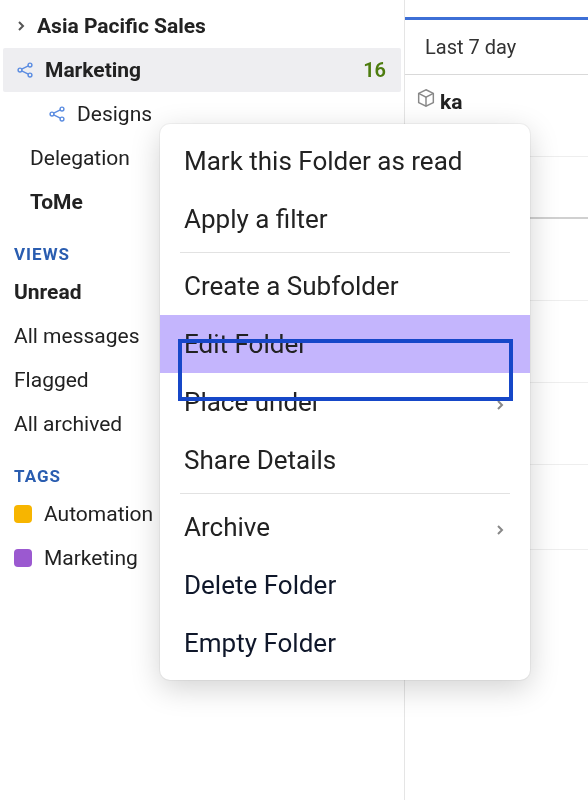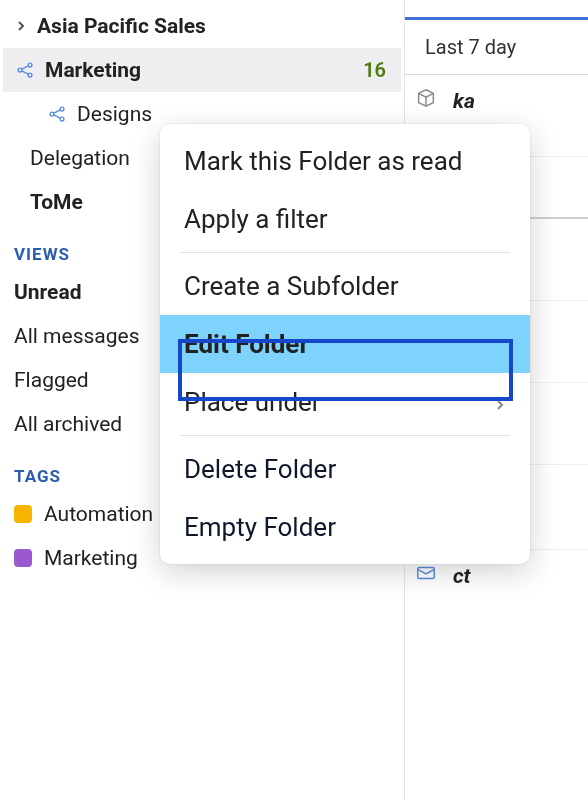--- a/index.html
+++ b/index.html
@@ -81,21 +81,21 @@
     border-top: 3px solid #3d6fd6;
     margin-top:17px;
   }
   .mail-snip {
     padding: 12px 0 12px 10px;
     border-bottom: 1px solid #eee;
     display:flex;
     flex-direction:column;
     gap:6px;
   }
-  .mail-snip .line { display:flex; align-items:center; gap:16px;font-style:italic; }
+  .mail-snip .line { display:flex; align-items:flex-end; gap:3px; }
   .mail-snip .line1 { font-weight:700; }
   .mail-snip .line2 { color:#333; }
   .cube-icon svg { width:22px;height:22px;stroke:#888;fill:none;stroke-width:1.6;}
   .env-icon svg { width:22px;height:22px;stroke:#5c8de1;fill:none;stroke-width:1.6;}
   .clip-icon svg { width:22px;height:22px;stroke:#5c8de1;fill:none;stroke-width:1.6;}
   .divider-thick { border-bottom: 2px solid #d0d0d0; }
 
   
   .ctx {
     position: absolute;
@@ -115,22 +115,21 @@
     align-items:center;
     justify-content: space-between;
     cursor:pointer;
   }
   .ctx-item.red { color: #0f172a; }
   .ctx-sep {
     height: 1px; background: #e2e2e2;
     margin: 4px 20px;
   }
   .ctx-item.highlight {
-    background: #7dd3fc;
-    font-weight: bold;
+    background: #c4b5fd;
   }
   .ctx-item .chev svg { width:12px;height:12px;stroke:#888;fill:none;stroke-width:2;}
 
   .highlight-box {
     position:absolute;
     border: 4px solid #1647c8;
     pointer-events:none;
     z-index: 60;
   }
 </style>
@@ -321,21 +320,30 @@
     </div>
   <div class="ctx-item highlight">
       <span>Edit Folder</span>
     </div>
   <div class="ctx-item">
     <span>Place under</span>
     <span class="chev"><svg viewBox="0 0 12 12">
           <polyline points="4,2 8,6 4,10"></polyline>
         </svg></span>
   </div>
+  <div class="ctx-item">
+      <span>Share Details</span>
+    </div>
   <div class="ctx-sep"></div>
+  <div class="ctx-item">
+    <span>Archive</span>
+    <span class="chev"><svg viewBox="0 0 12 12">
+          <polyline points="4,2 8,6 4,10"></polyline>
+        </svg></span>
+  </div>
   <div class="ctx-item red">
       <span>Delete Folder</span>
     </div>
   <div class="ctx-item red">
       <span>Empty Folder</span>
     </div>
 </div>
 
 <div class="highlight-box" style="left:178px;top:339px;width:335px;height:62px"></div>
 

